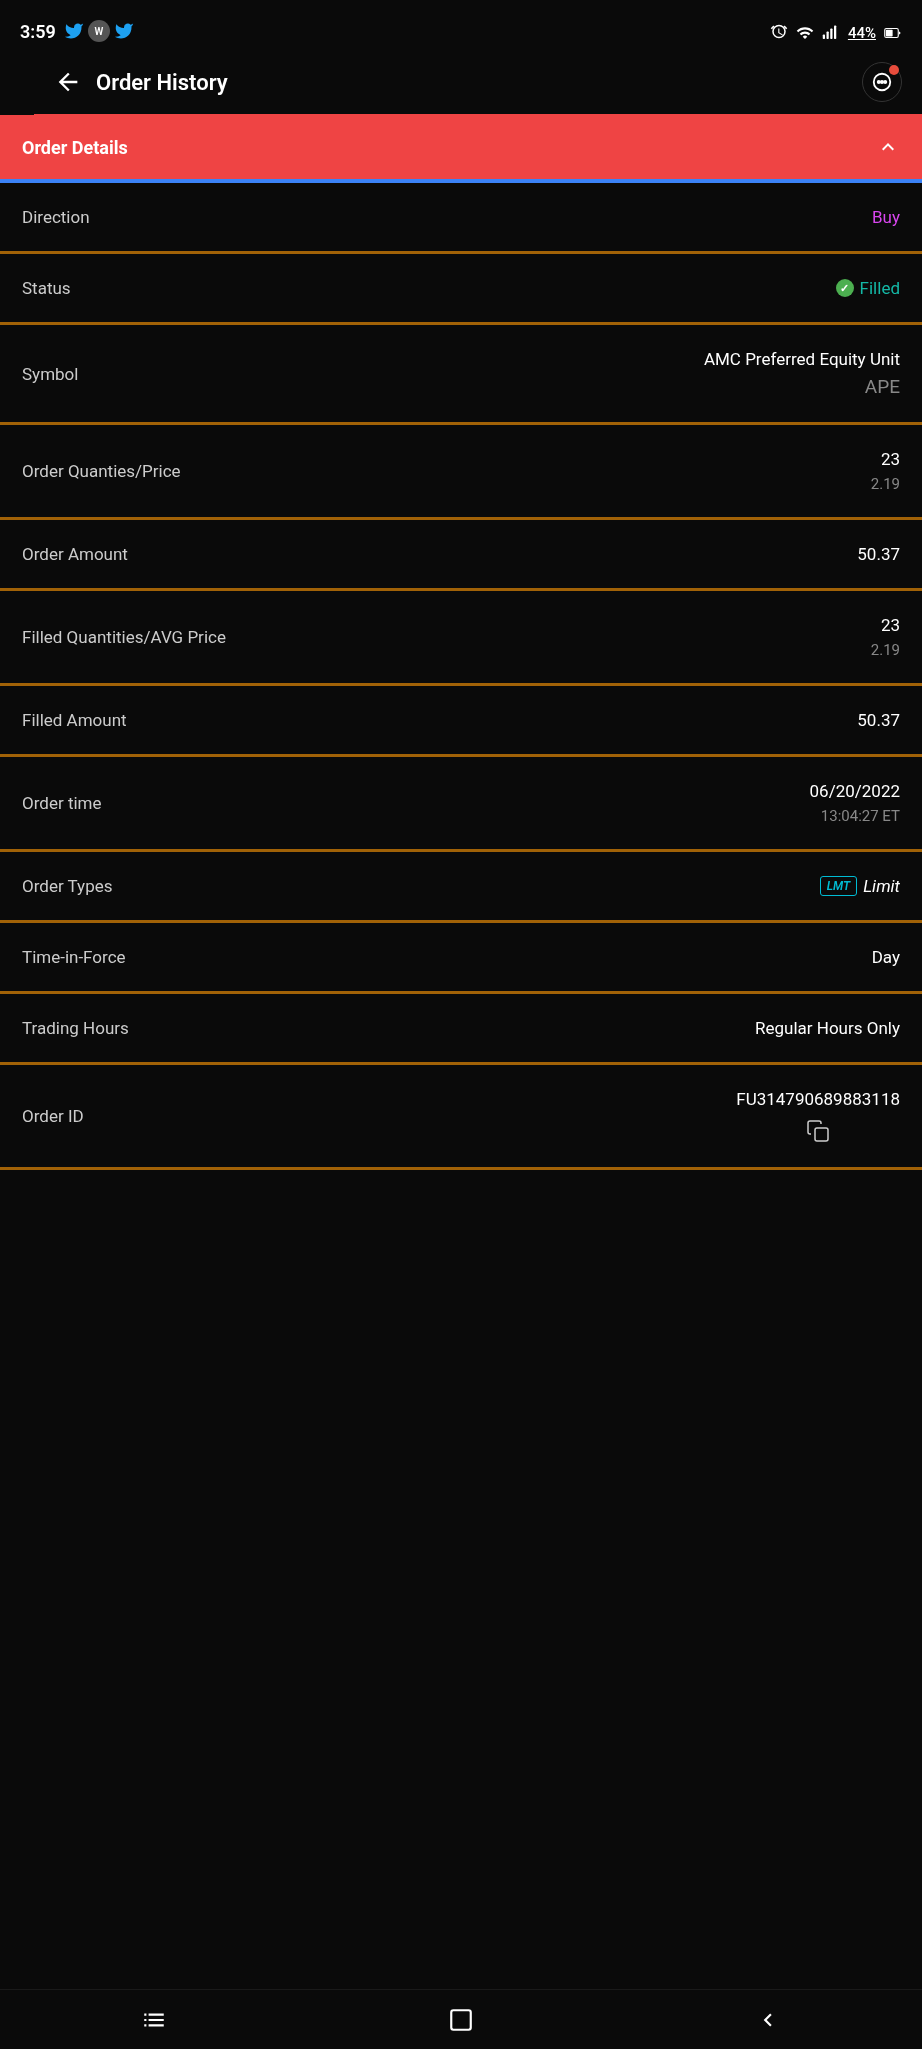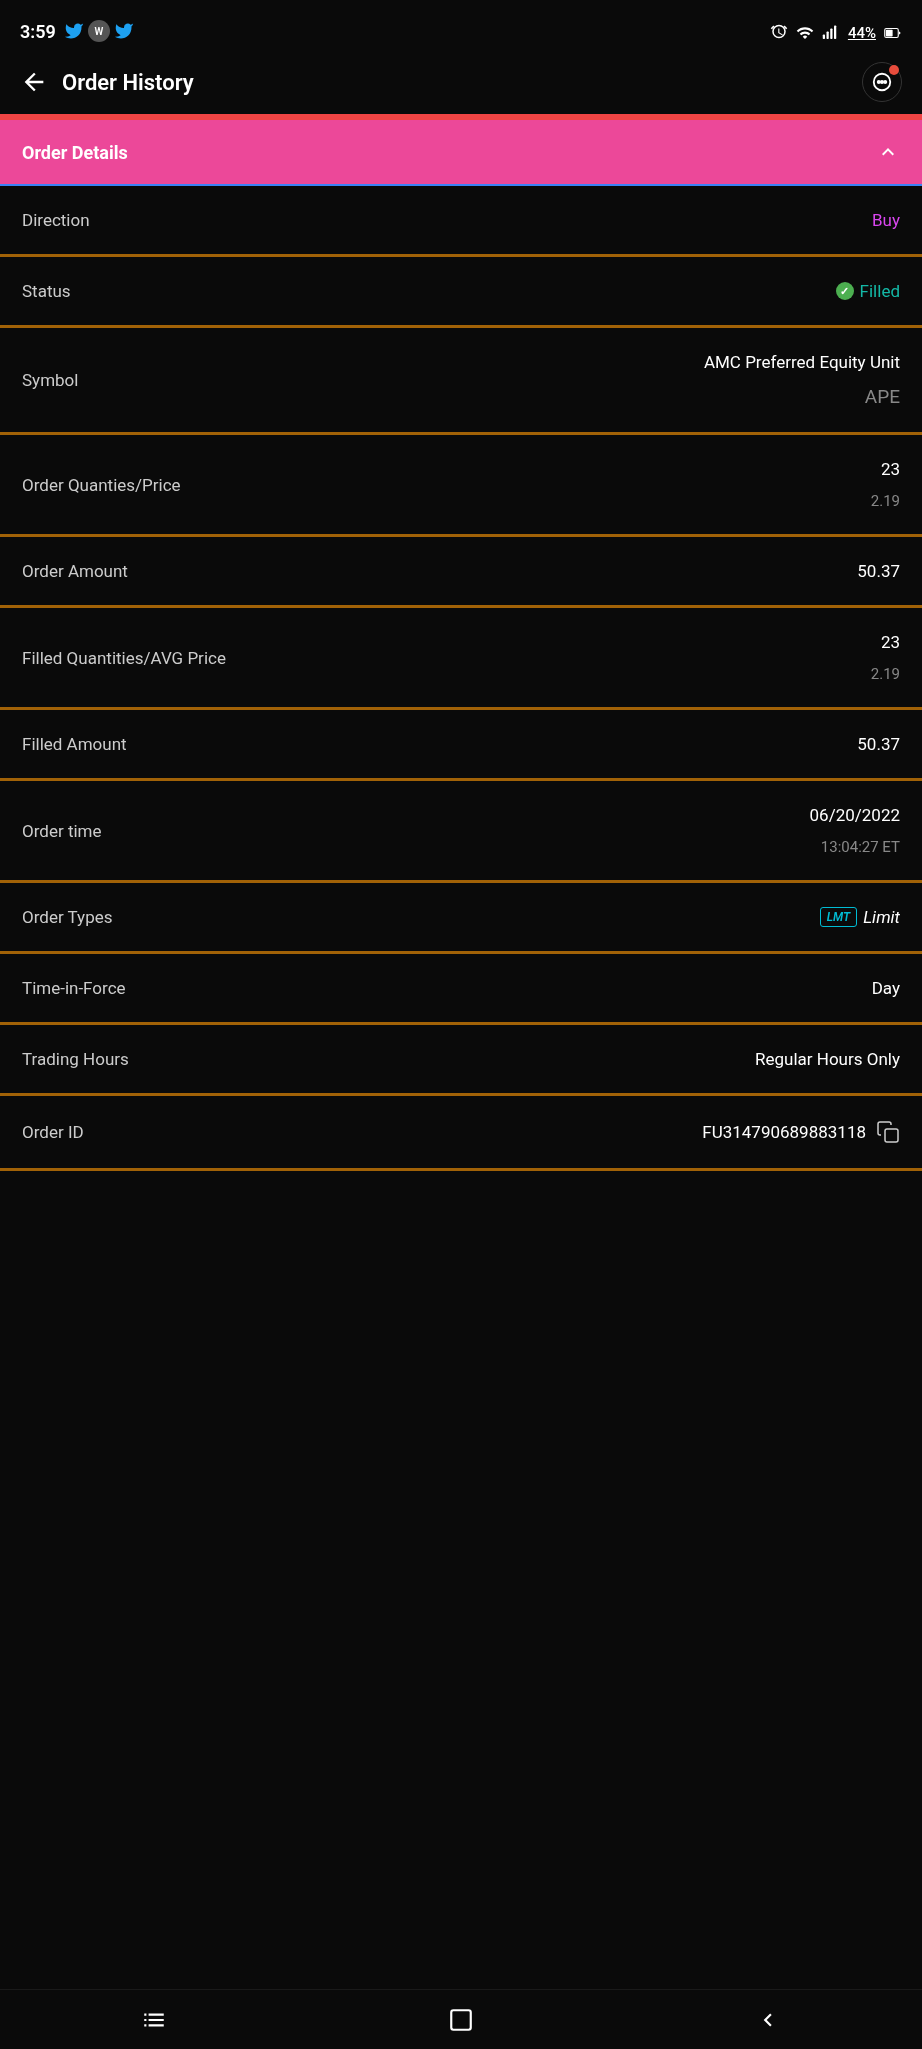--- a/index.html
+++ b/index.html
@@ -71,21 +71,22 @@
       text-decoration: underline;
     }
 
     
     .top-nav {
       display: flex;
       align-items: center;
       justify-content: space-between;
       padding: 12px 20px;
       background: #0a0a0a;
-      border-bottom: 6px solid #ef4444;
+      border-bottom: 1px solid #ef4444;
+      margin-left: 34px;
     }
 
     .nav-left {
       display: flex;
       align-items: center;
       gap: 14px;
     }
 
     .back-button {
       cursor: pointer;
@@ -124,22 +125,22 @@
       background: #e74c3c;
       border-radius: 50%;
     }
 
     
     .order-details-header {
       display: flex;
       justify-content: space-between;
       align-items: center;
       padding: 20px 22px;
-      background: #ec4899;
-      border-bottom: 2px solid #3b82f6;
+      background: #ef4444;
+      border-bottom: 4px solid #3b82f6;
       cursor: pointer;
     }
 
     .order-details-title {
       font-size: 18px;
       font-weight: 700;
       color: #fff;
     }
 
     
@@ -166,21 +167,21 @@
 
     .detail-value.green {
       color: #d946ef;
       margin-left: 48px;
     }
 
     .detail-value.subtext {
       display: flex;
       flex-direction: column;
       align-items: flex-end;
-      gap: 13px;
+      gap: 6px;
     }
 
     .detail-value .main-val {
       font-size: 17px;
       color: #fff;
     }
 
     .detail-value .sub-val {
       font-size: 15px;
       color: #888;
@@ -234,20 +235,21 @@
       color: #fff;
       font-style: italic;
     }
 
     .order-id-value {
       display: flex;
       align-items: center;
       gap: 10px;
       font-size: 17px;
       color: #fff;
+      flex-direction: column;
     }
 
     .copy-icon {
       width: 24px;
       height: 24px;
       cursor: pointer;
       opacity: 0.8;
     }
 
     

